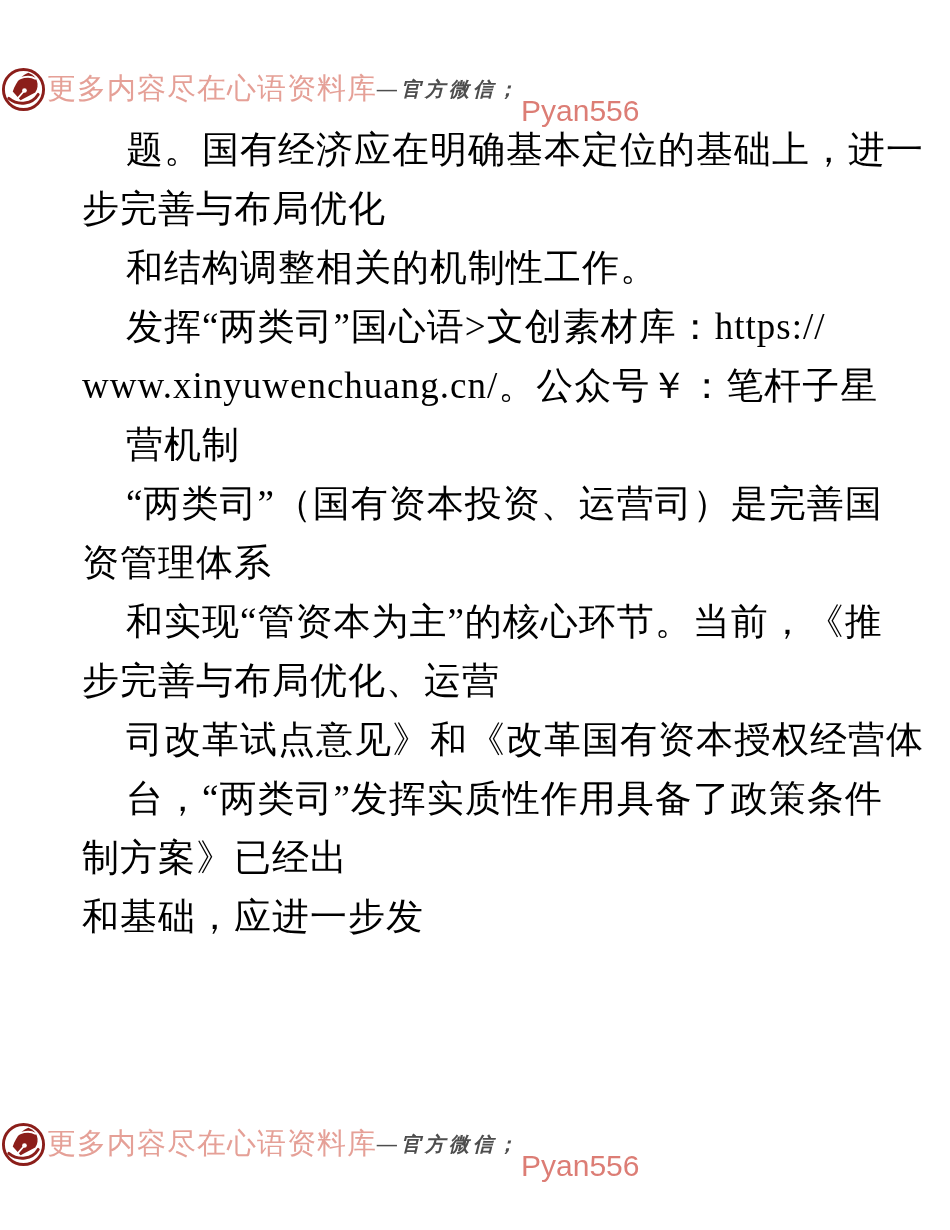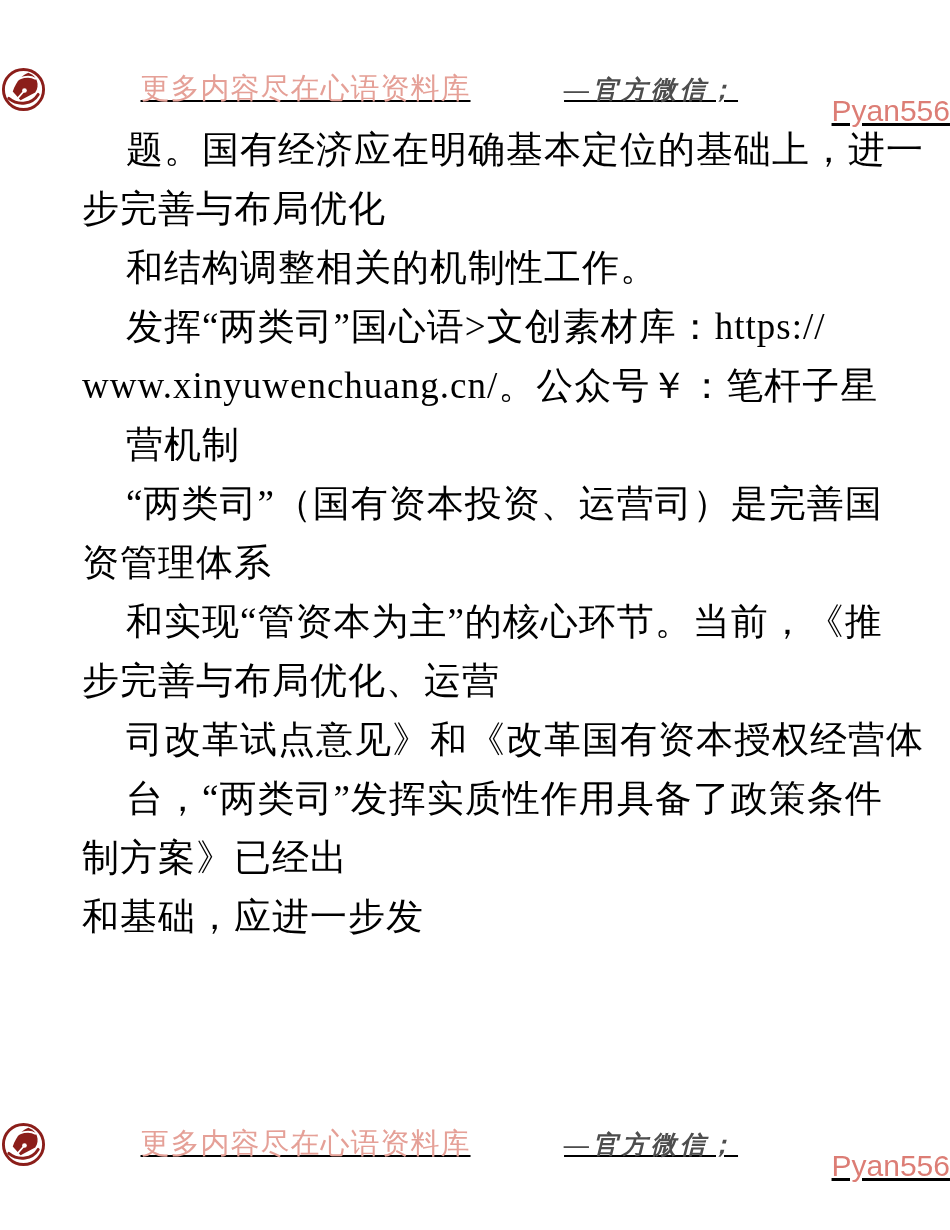--- a/index.html
+++ b/index.html
@@ -12,37 +12,35 @@
     overflow: hidden;
     font-family: "Liberation Serif", "DejaVu Serif", serif;
   }
 
   
   .wm {
     position: absolute;
     left: 0;
     width: 100%;
     display: flex;
-    justify-content: space-between;
+    justify-content: flex-start;
     align-items: center;
-    gap: 7px;
-    text-decoration: underline;
   }
   .wm-header { top: 60px; height: 58px; }
   .wm-footer { top: 1116px; height: 56px; }
   .wm-logo { width: 47px; height: 47px; flex: 0 0 auto; }
   .wm-brand {
     font-size: 29px;
     color: #e5a097;
     letter-spacing: 1px;
     font-family: "Liberation Serif", "DejaVu Serif", serif;
     white-space: nowrap;
   }
   .wm-label {
-    font-size: 25px;
+    font-size: 20px;
     font-style: italic;
     font-weight: bold;
     color: #4d4d4d;
     letter-spacing: 4px;
     font-family: "Liberation Serif", "DejaVu Serif", serif;
     white-space: nowrap;
   }
   .wm-id {
     font-size: 30px;
     color: #dc7d75;

